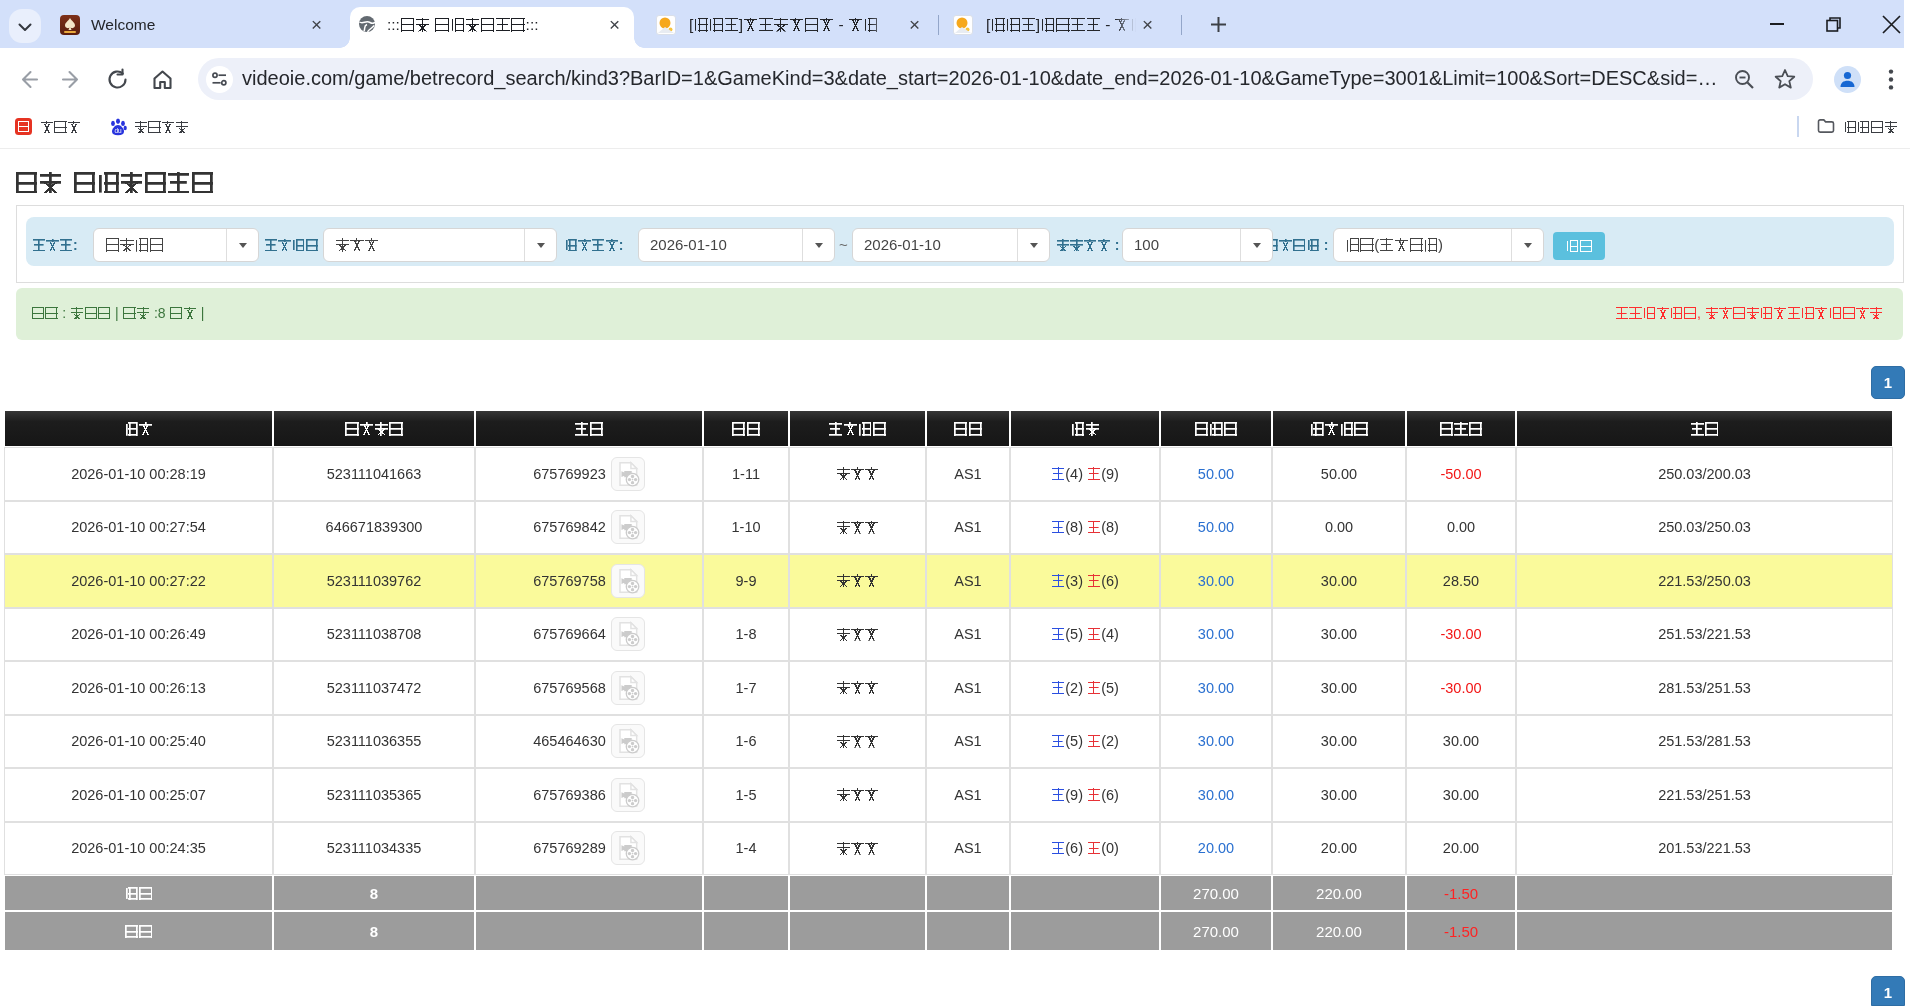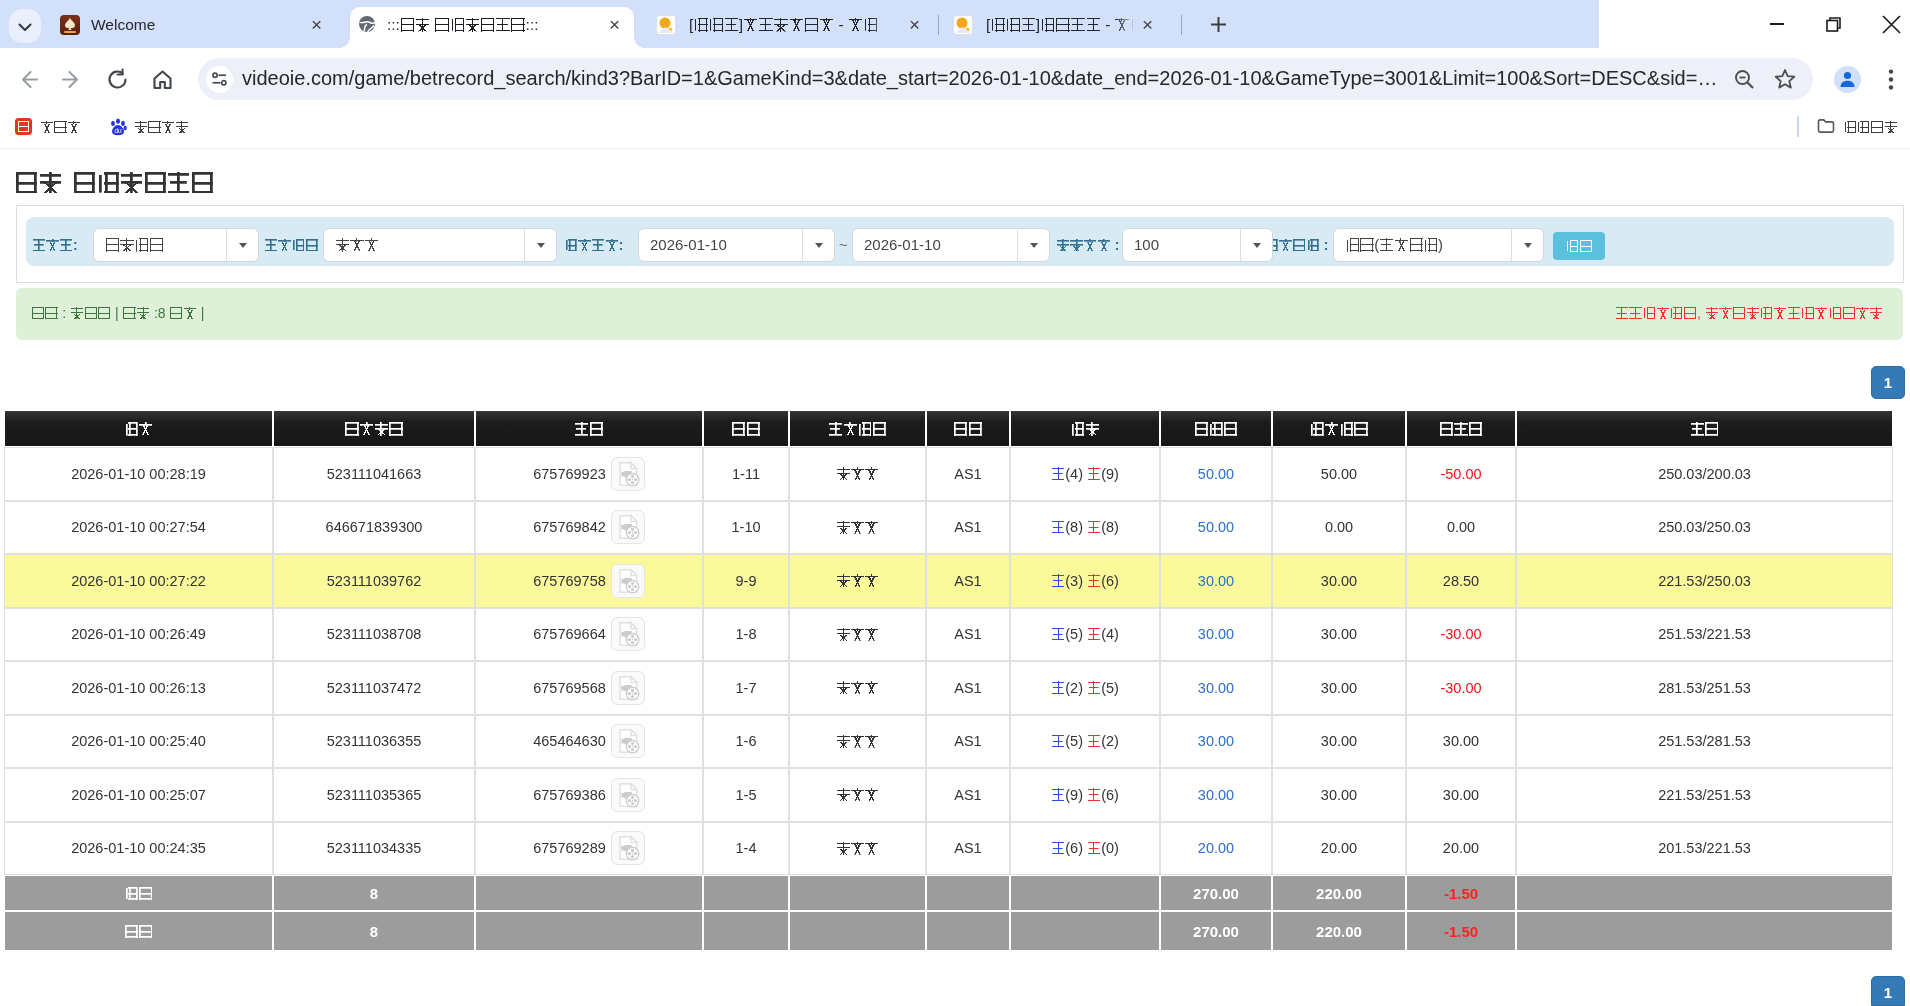--- a/index.html
+++ b/index.html
@@ -17,21 +17,21 @@
    background-size:var(--t) 84%,var(--t) 100%,var(--t) 100%,72% var(--t),72% var(--t),72% var(--t);
    background-position:.06em .12em,.3em 0,100% 0,100% 0,100% 52%,100% 100%}
 .d{background-image:linear-gradient(64deg,transparent 46%,currentColor 46%,currentColor 55%,transparent 55%),linear-gradient(-64deg,transparent 46%,currentColor 46%,currentColor 55%,transparent 55%),linear-gradient(currentColor,currentColor),linear-gradient(currentColor,currentColor);
    background-size:100% 82%,100% 82%,100% var(--t),var(--t) .24em;
    background-position:0 100%,0 100%,0 .1em,48% 0}
 .e{background-image:linear-gradient(currentColor,currentColor),linear-gradient(currentColor,currentColor),linear-gradient(currentColor,currentColor),linear-gradient(42deg,transparent 47%,currentColor 47%,currentColor 56%,transparent 56%),linear-gradient(-42deg,transparent 47%,currentColor 47%,currentColor 56%,transparent 56%);
    background-size:var(--t) 100%,100% var(--t),100% var(--t),100% .42em,100% .42em;
    background-position:50% 0,0 .1em,0 48%,0 100%,0 100%}
 .abs{position:absolute}
 
-#tabbar{position:absolute;left:0;top:0;width:1599px;height:48px;background:#d3e0fa}
+#tabbar{position:absolute;left:0;top:0;width:1904px;height:48px;background:#d3e0fa}
 #toolbar{position:absolute;left:0;top:48px;width:1910px;height:56px;background:#fff}
 #bookbar{position:absolute;left:0;top:104px;width:1910px;height:45px;background:#fff;border-bottom:1px solid #ededed}
 .tabttl{font-size:15.5px;color:#24262b;white-space:nowrap;overflow:hidden}
 .tclose{position:absolute;font-size:19px;color:#41444a;line-height:1}
 .chev{position:absolute;left:9px;top:9px;width:32px;height:34px;border-radius:13px;background:#e9effc}
 #activetab{position:absolute;left:350px;top:7px;width:284px;height:41px;background:#fff;border-radius:10px 10px 0 0}
 .tabdiv{position:absolute;top:15px;width:1px;height:20px;background:#93a6c9}
 .favsq{position:absolute;width:20px;height:20px;top:15px}
 
 #page{position:absolute;left:0;top:150px;width:1910px;height:856px;background:#fff}
@@ -39,21 +39,21 @@
 .sel .sv{position:absolute;left:11px;top:0;line-height:32px;font-size:15px;color:#444;white-space:nowrap}
 .sel .sa{position:absolute;right:0;top:0;width:32px;height:100%;border-left:1px solid #dedede}
 .sel .sa:after{content:"";position:absolute;left:12px;top:14px;border-left:4.5px solid transparent;border-right:4.5px solid transparent;border-top:5px solid #555}
 .flbl{position:absolute;top:237px;height:18px;font-size:14px;font-weight:bold;color:#31708f;white-space:nowrap}
 .pg{position:absolute;left:1871px;width:34px;height:33px;background:#337ab7;border:1px solid #2e6da4;border-radius:5px;color:#fff;font-weight:bold;font-size:15px;line-height:31px;text-align:center}
 
 #tbl{position:absolute;left:3px;top:409px;border-spacing:2px;table-layout:fixed;width:1891px}
 #tbl th{background:linear-gradient(#363636,#1d1d1d 30%,#161616);color:#fff;font-size:15px;font-weight:bold;height:35px;padding:0}
 #tbl td{background:#fff;text-align:center;font-size:14.5px;color:#333;height:51.5px;padding:0;box-shadow:0 0 0 1px #e0e0e0}
 #tbl tr.yl td{background:#fafa9b}
-#tbl tr.sm td{background:#9c9c9c;color:#fff;font-weight:bold;height:34px;box-shadow:none;font-size:15px}
+#tbl tr.sm td{background:#9c9c9c;color:#fff;font-weight:normal;height:34px;box-shadow:none;font-size:15px}
 #tbl tr.tt td{height:38px}
 #tbl td.blu{color:#2a70d0}#tbl td.red{color:#f21515}.pb{color:#2b4fe0}.pr{color:#e73136}
 .vic{display:inline-block;width:34px;height:34px;border:1px solid #e5e5e5;border-radius:6px;background:#fafafa;vertical-align:middle;margin-left:5px}
 .gno{display:inline-block;vertical-align:middle}
 </style></head><body>
 <div id="tabbar">
 <div class="chev"><svg width="32" height="34" viewBox="0 0 32 34">
         <path d="M10.5 15.5 l5.5 5.5 l5.5 -5.5" fill="none" stroke="#33373e" stroke-width="2" stroke-linecap="round" stroke-linejoin="round"></path>
       </svg></div>
 <div class="favsq" style="left:60px;border-radius:4px;background:linear-gradient(#7d3018,#5a1e0e);"><svg width="20" height="20" viewBox="0 0 20 20">

